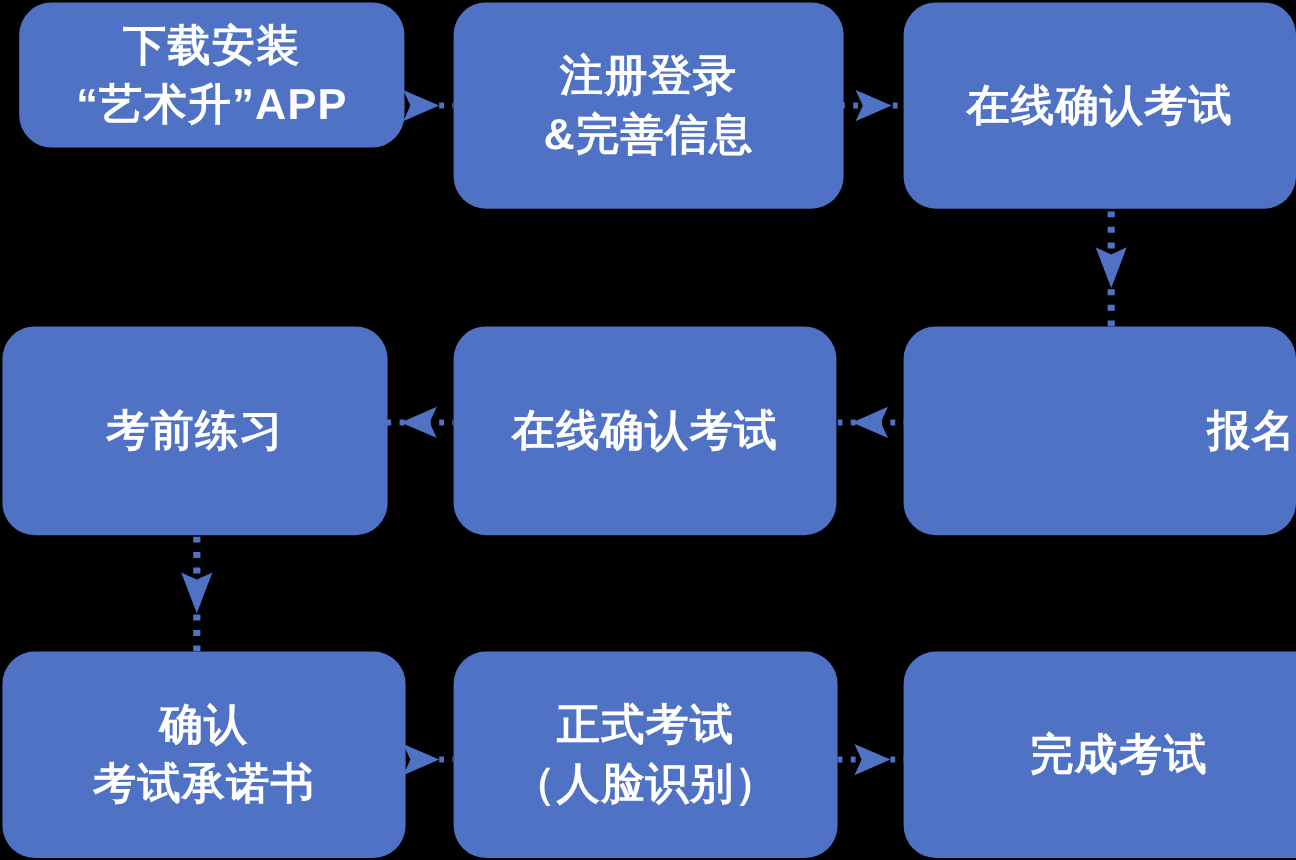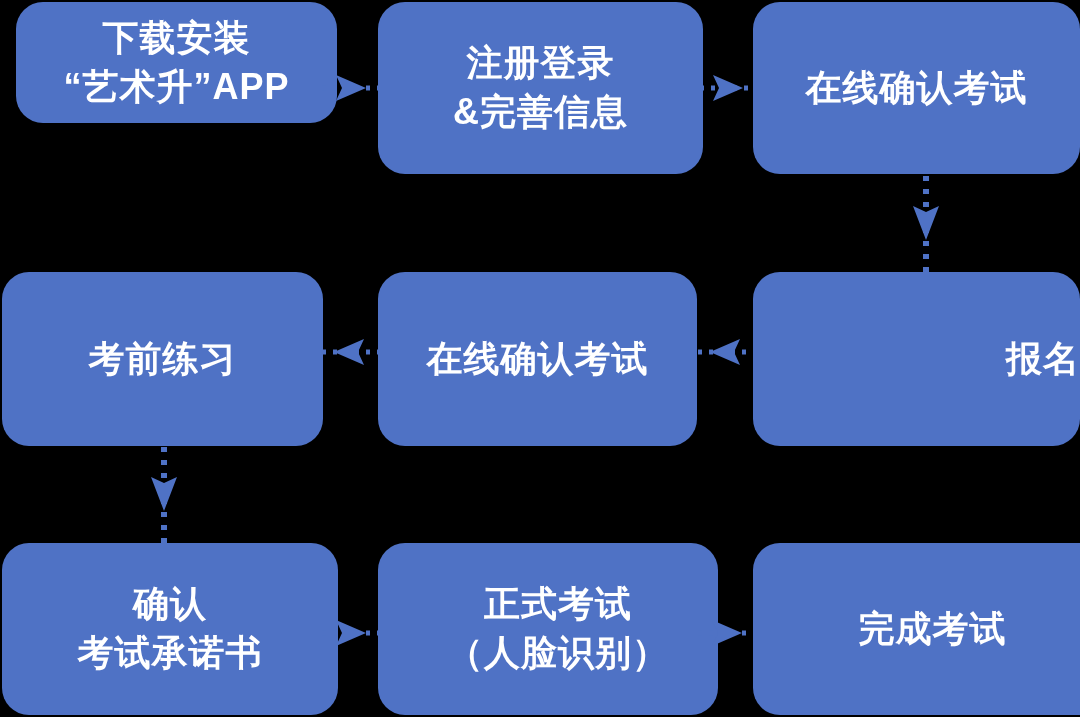--- a/index.html
+++ b/index.html
@@ -33,21 +33,21 @@
     letter-spacing: 1px;
   }
   
   .n1 { left: 16px;   top: 2px;   width: 321px; height: 121px; }
   .n2 { left: 378px; top: 2px;   width: 325px; height: 172px; }
   .n3 { left: 753px; top: 2px;   width: 327px; height: 172px; }
   .n4 { left: 2px;   top: 272px; width: 321px; height: 174px; }
   .n5 { left: 378px; top: 272px; width: 319px; height: 174px; }
   .n6 { left: 753px; top: 272px; width: 327px; height: 174px; justify-content: flex-end; }
   .n7 { left: 2px;   top: 543px; width: 336px; height: 172px; }
-  .n8 { left: 378px; top: 543px; width: 320px; height: 172px; padding-left: 20px; }
+  .n8 { left: 378px; top: 543px; width: 320px; height: 172px; }
   .n9 { left: 753px; top: 543px; width: 359px; height: 172px; }
 
   .edge { position: absolute; }
   .edge line    { stroke: var(--arrow, #4f72c5); }
   .edge polygon { fill:   var(--arrow, #4f72c5); }
   .edge.h line  { stroke-width: 5; stroke-dasharray: 4 7; }
   .edge.v line  { stroke-width: 6; stroke-dasharray: 5 8; }
 
   .e1 { left: 322px; top: 72px;  }
   .e2 { left: 700px; top: 72px;  }

